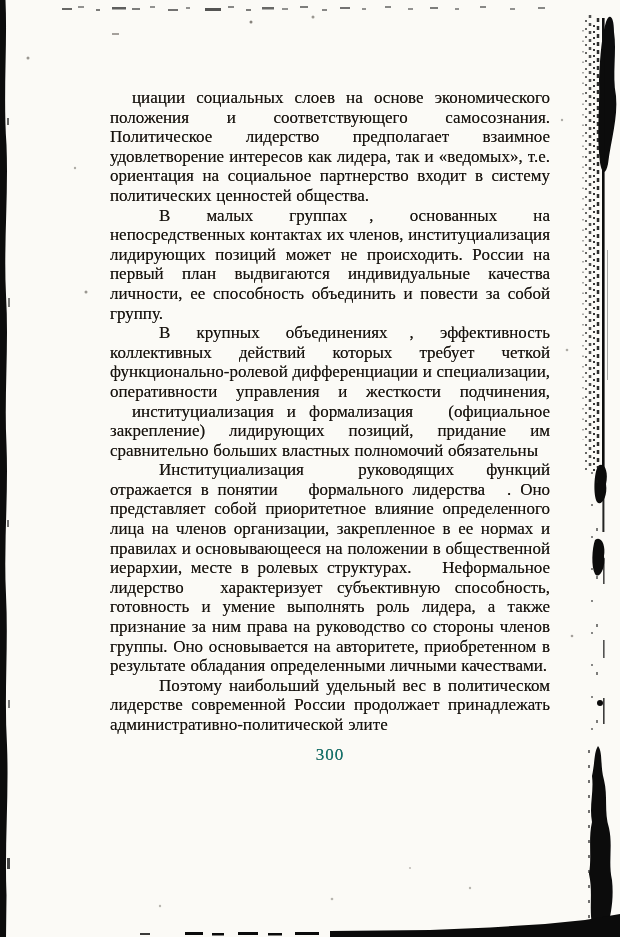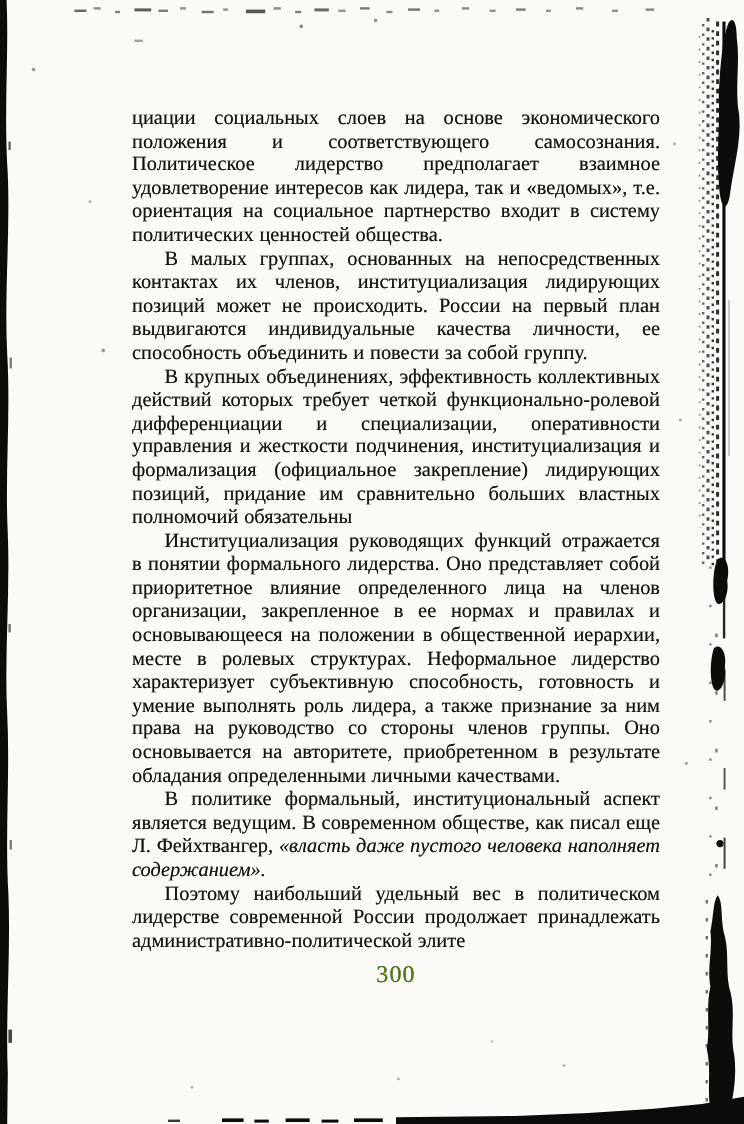--- a/index.html
+++ b/index.html
@@ -25,30 +25,30 @@
     z-index: 2;
     font-size: 17px;
     line-height: 19.6px;
     text-align: justify;
     color: #17130e;
     text-shadow: 0 0 0.35px rgba(23,19,14,0.65);
     word-spacing: 0.5px;
   }
   .para { margin: 0; text-indent: 27px; }
   .para.first { text-indent: 0; }
-  .r  { font-weight: normal; font-style: normal; }
+  .r  { font-weight: normal; font-style: normal; margin-left: 22px; }
   .b  { font-weight: normal; }
   .i  { font-style: italic; }
   .pagenum {
     margin-top: 10px;
     text-align: center;
     text-indent: 0;
-    font-size: 20px;
+    font-size: 17px;
     letter-spacing: 1px;
-    color: #4d7c0f;
+    color: #0f766e;
   }
 </style>
 </head>
 <body>
 
 <div class="page">
 
   <svg class="artifacts" viewBox="0 0 620 937" aria-hidden="true">
 
     <g>
@@ -145,20 +145,19 @@
   <main class="textblock">
 
     <p class="para first"><span class="r">циации социальных слоев на основе экономического положения и соответствующего самосознания. Политическое лидерство предполагает взаимное удовлетворение интересов как лидера, так и «ведомых», т.е. ориентация на социальное партнерство входит в систему политических ценностей общества.</span></p>
 
     <p class="para"><span class="r b">В малых группах</span><span class="r">, основанных на непосредственных контактах их членов, институциализация лидирующих позиций может не происходить. России на первый план выдвигаются индивидуальные качества личности, ее способность объединить и повести за собой группу.</span></p>
 
     <p class="para"><span class="r b">В крупных объединениях</span><span class="r">, эффективность коллективных действий которых требует четкой функционально-ролевой дифференциации и специализации, оперативности управления и жесткости подчинения, </span><span class="r b">институциализация и формализация</span><span class="r"> (официальное закрепление) лидирующих позиций, придание им сравнительно больших властных полномочий обязательны</span></p>
 
     <p class="para"><span class="r b">Институциализация</span><span class="r"> руководящих функций отражается в понятии </span><span class="r b">формального лидерства</span><span class="r">. Оно представляет собой приоритетное влияние определенного лица на членов организации, закрепленное в ее нормах и правилах и основывающееся на положении в общественной иерархии, месте в ролевых структурах. </span><span class="r b">Неформальное лидерство</span><span class="r"> характеризует субъективную способность, готовность и умение выполнять роль лидера, а также признание за ним права на руководство со стороны членов группы. Оно основывается на авторитете, приобретенном в результате обладания определенными личными качествами.</span></p>
 
-    <p class="para"><span class="r">В политике формальный, институциональный аспект является ведущим. В современном обществе, как писал еще </span><span class="r b">Л. Фейхтвангер,</span><span class="r i"> «власть даже пустого человека наполняет содержанием».</span></p>
 
     <p class="para"><span class="r">Поэтому наибольший удельный вес в политическом лидерстве современной России продолжает принадлежать административно-политической элите</span></p>
 
     <div class="pagenum">300</div>
 
   </main>
 </div>
 
 </body></html>

